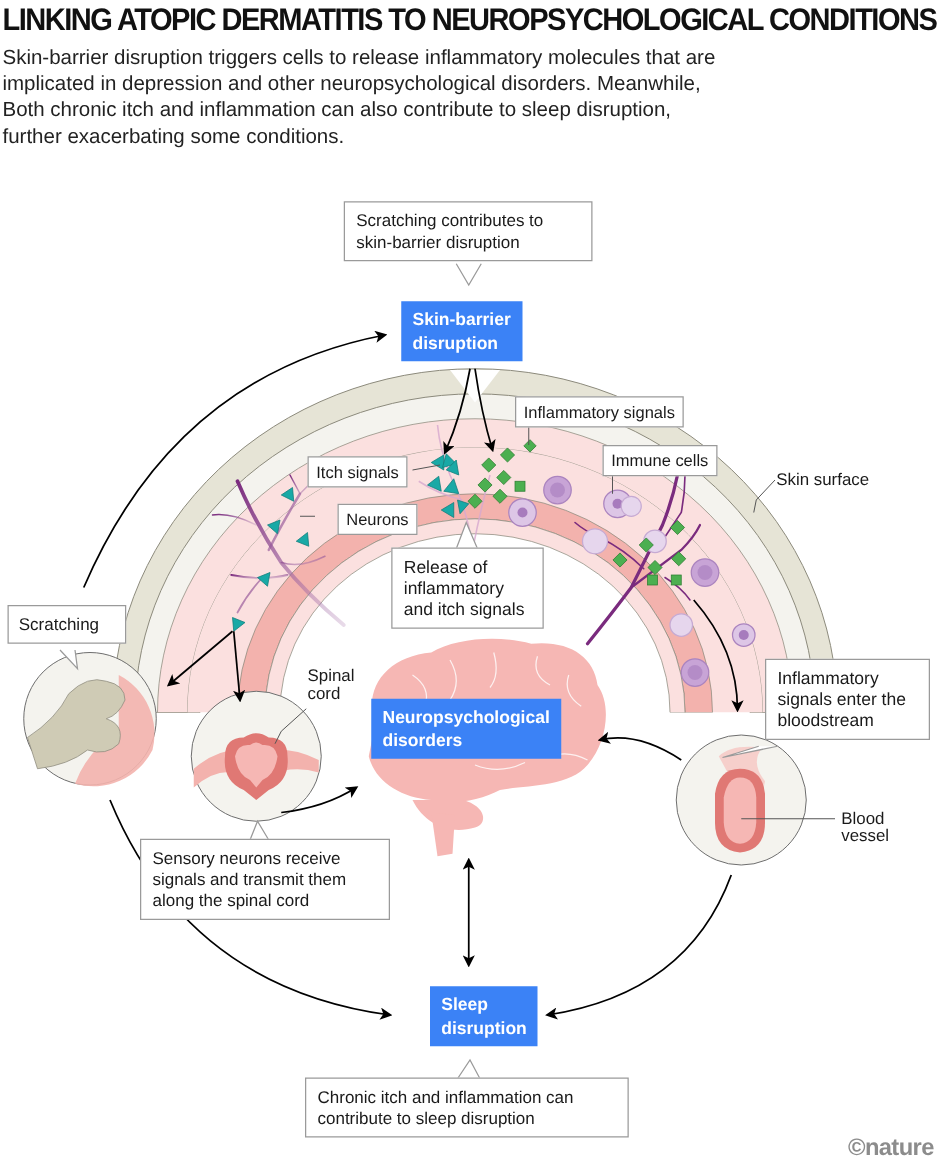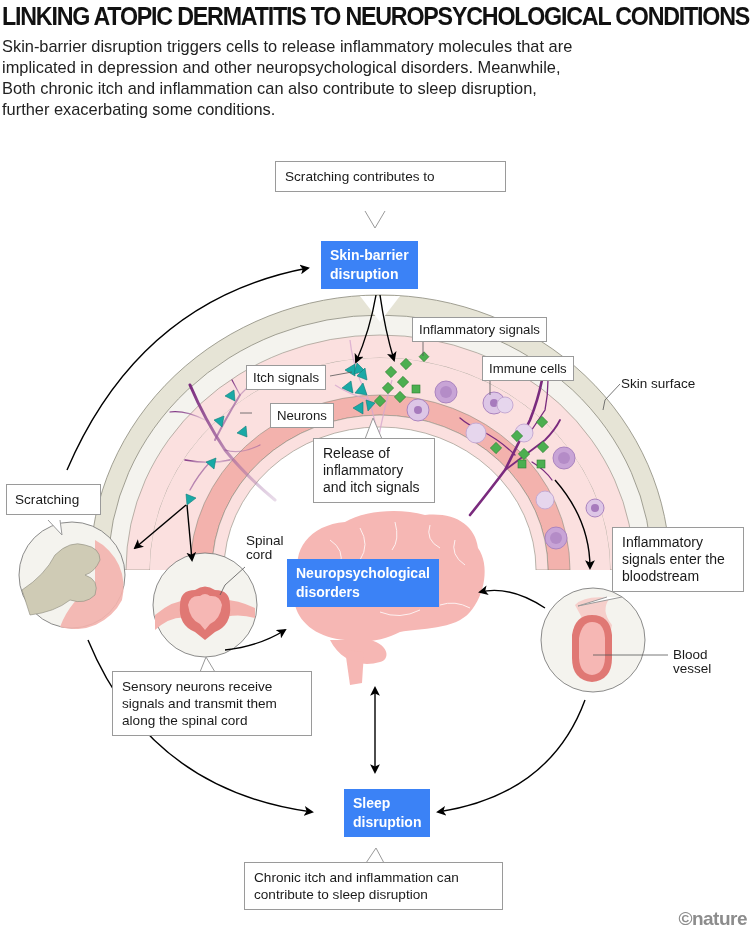--- a/index.html
+++ b/index.html
@@ -207,31 +207,32 @@
     <path d="M 200 672 L 206 657 L 215 672"></path>
     <path d="M 607 597 L 578 606 L 622 597"></path>
     <path d="M 366 863 L 376 848 L 384 863"></path>
   </g>
 </svg>
 
 <div class="blackbox" style="left:321px; top:241px;">
   <span>Skin-barrier</span>
   <span>disruption</span>
 </div>
-<div class="blackbox" style="left:287px; top:559px;">
+<div class="blackbox" style="left:297px; top:559px;">
   <span>Neuropsychological</span>
   <span>disorders</span>
 </div>
 <div class="blackbox" style="left:344px; top:789px;">
   <span>Sleep</span>
   <span>disruption</span>
 </div>
 
-<div class="callout" style="left:275px; top:161px; width:231px;">
+<div class="callout" style="left:275px; top:161px; width:199px;">
   <span>Scratching contributes to</span>
+  <span>skin-barrier disruption</span>
 </div>
 <div class="callout" style="left:313px; top:438px; width:122px; font-size:14px;">
   <span>Release of</span>
   <span>inflammatory</span>
   <span>and itch signals</span>
 </div>
 <div class="callout" style="left:6px; top:484px; width:95px; padding:6px 8px;">
   <span>Scratching</span>
 </div>
 <div class="callout" style="left:112px; top:671px; width:200px;">

